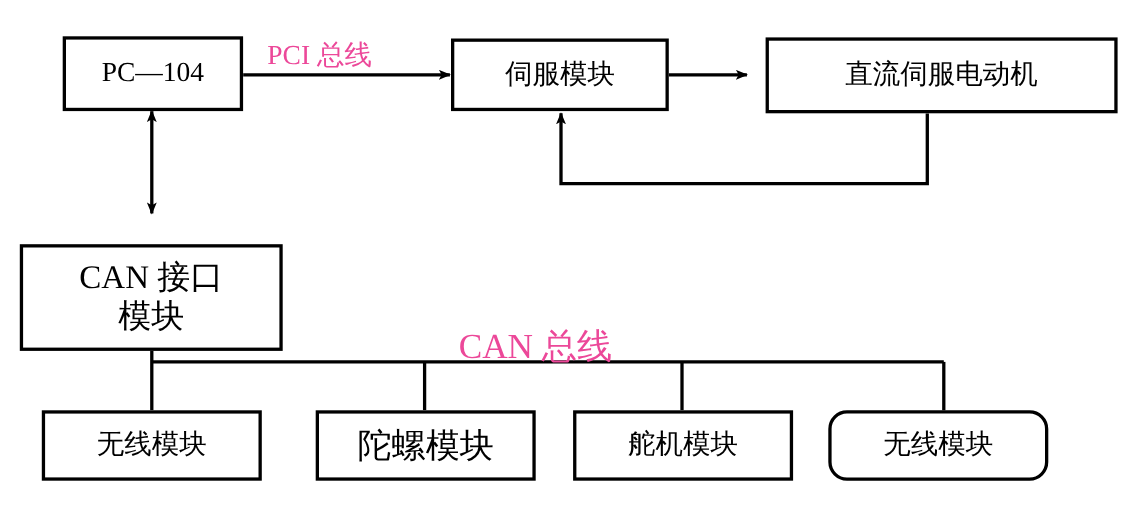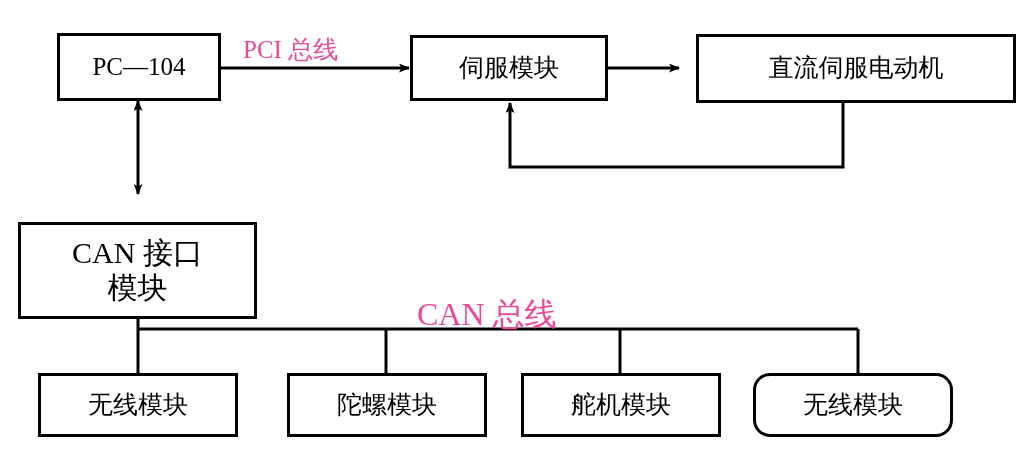--- a/index.html
+++ b/index.html
@@ -92,21 +92,21 @@
   <div class="node" style="left: 680px; top: 34px; width: 320px; height: 69px; font-size: 25px; margin-left: 16px;">
     <span class="node-label">直流伺服电动机</span>
   </div>
   <div class="node" style="left: 18px; top: 202px; width: 239px; height: 97px; font-size: 30px; margin-top: 20px;">
     <span class="node-label">CAN 接口
 模块</span>
   </div>
   <div class="node" style="left: 38px; top: 373px; width: 200px; height: 64px; font-size: 25px;">
     <span class="node-label">无线模块</span>
   </div>
-  <div class="node" style="left: 287px; top: 373px; width: 200px; height: 64px; font-size: 25px; text-align: center;">
+  <div class="node" style="left: 287px; top: 373px; width: 200px; height: 64px; font-size: 31px; text-align: center;">
     <span class="node-label">陀螺模块</span>
   </div>
   <div class="node" style="left: 521px; top: 373px; width: 200px; height: 64px; font-size: 25px;">
     <span class="node-label">舵机模块</span>
   </div>
   <div class="node" style="left: 753px; top: 373px; width: 200px; height: 64px; font-size: 25px; border-radius: 17px;">
     <span class="node-label">无线模块</span>
   </div>
 
   <div class="edge-label" style="left: 243px; top: 33px; font-size: 25px;">PCI 总线</div>

